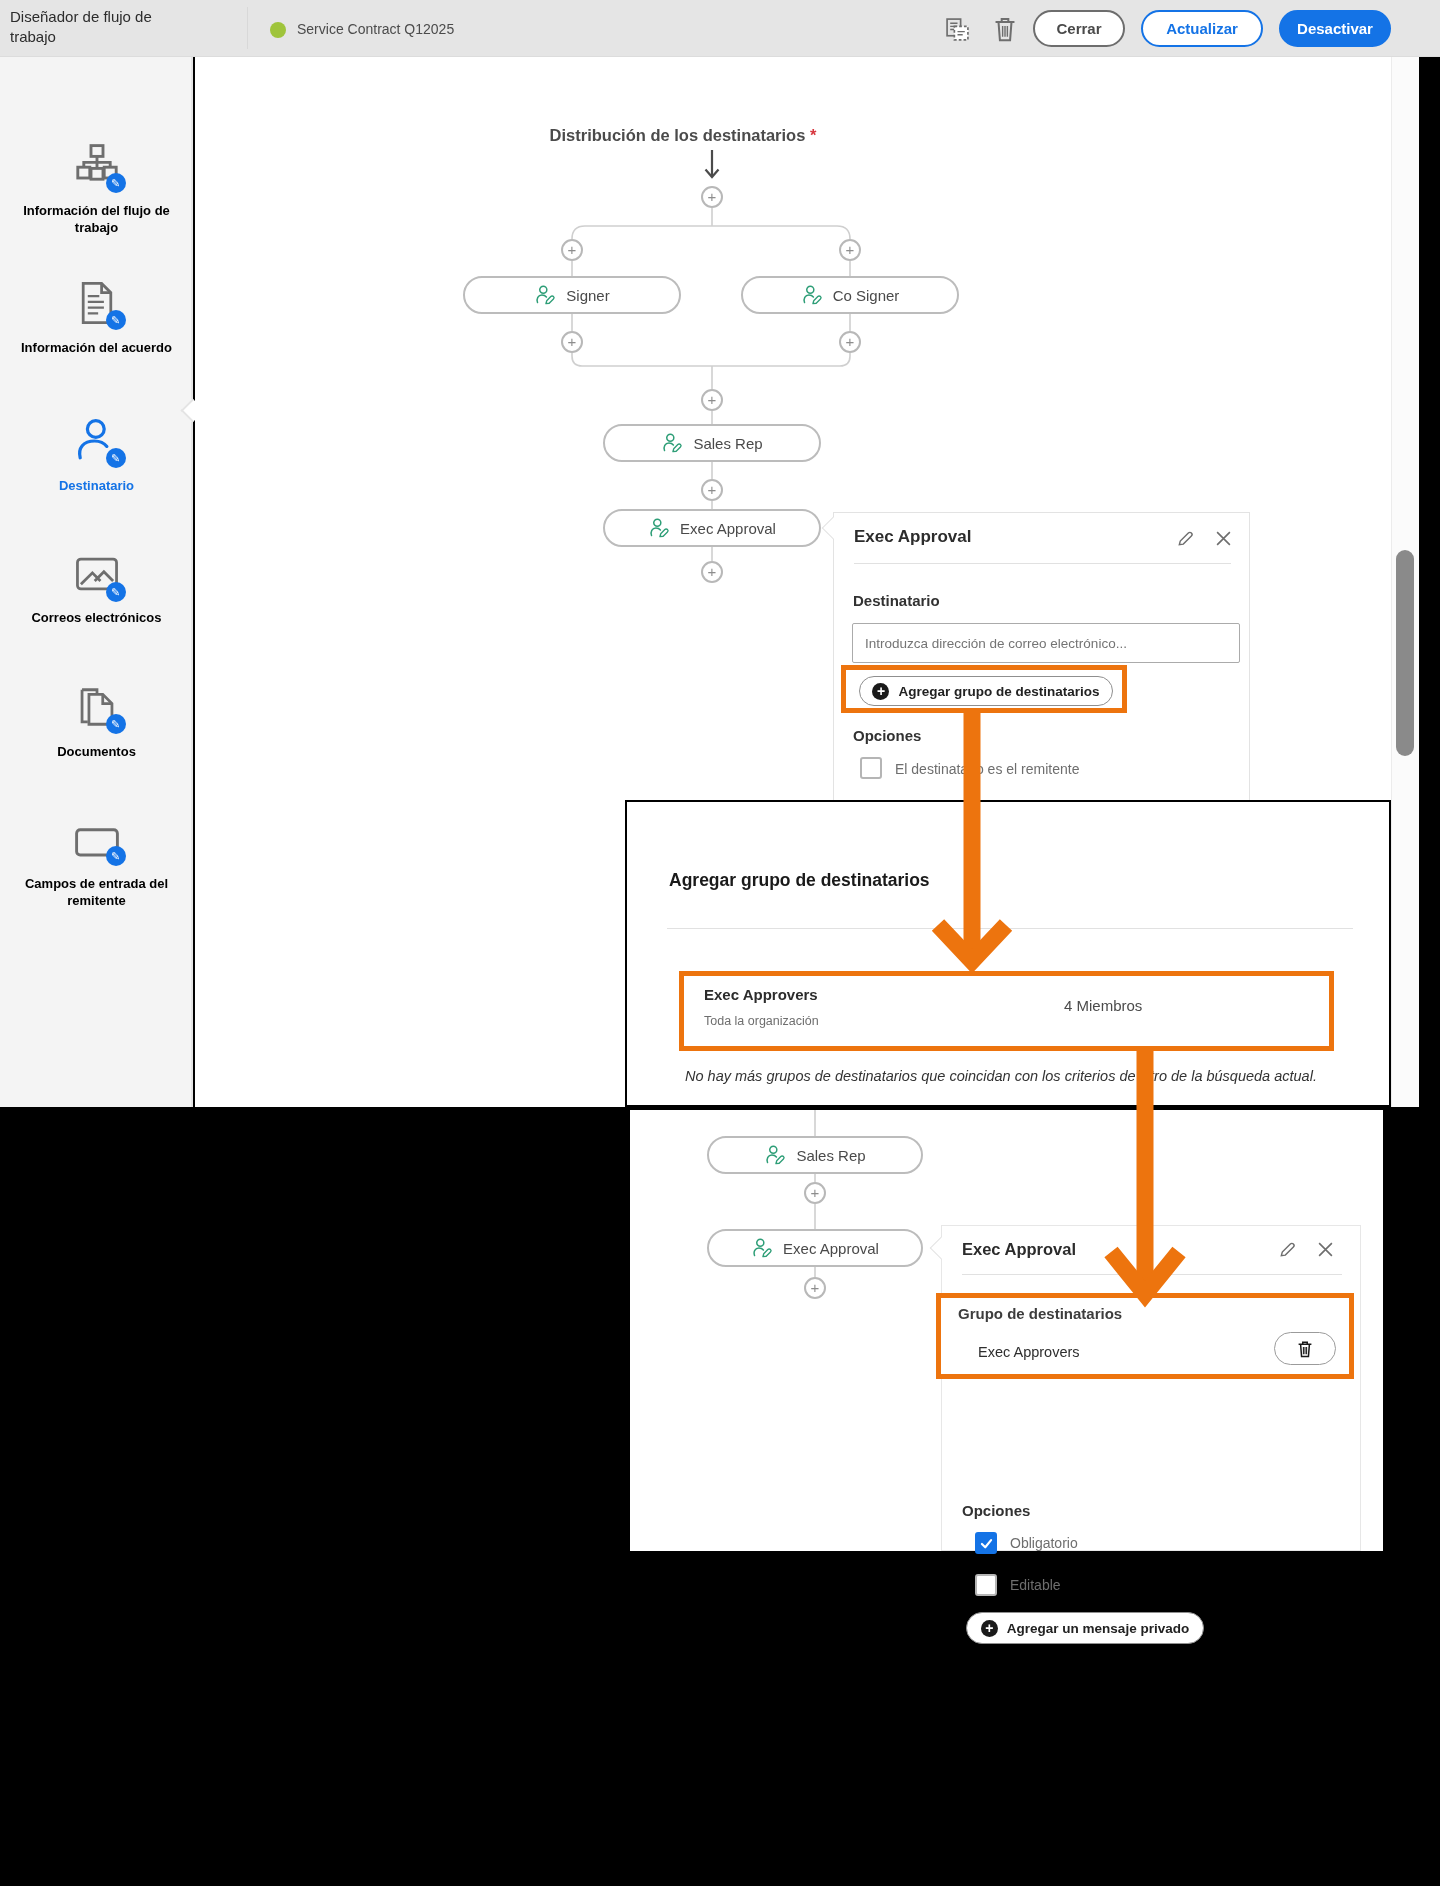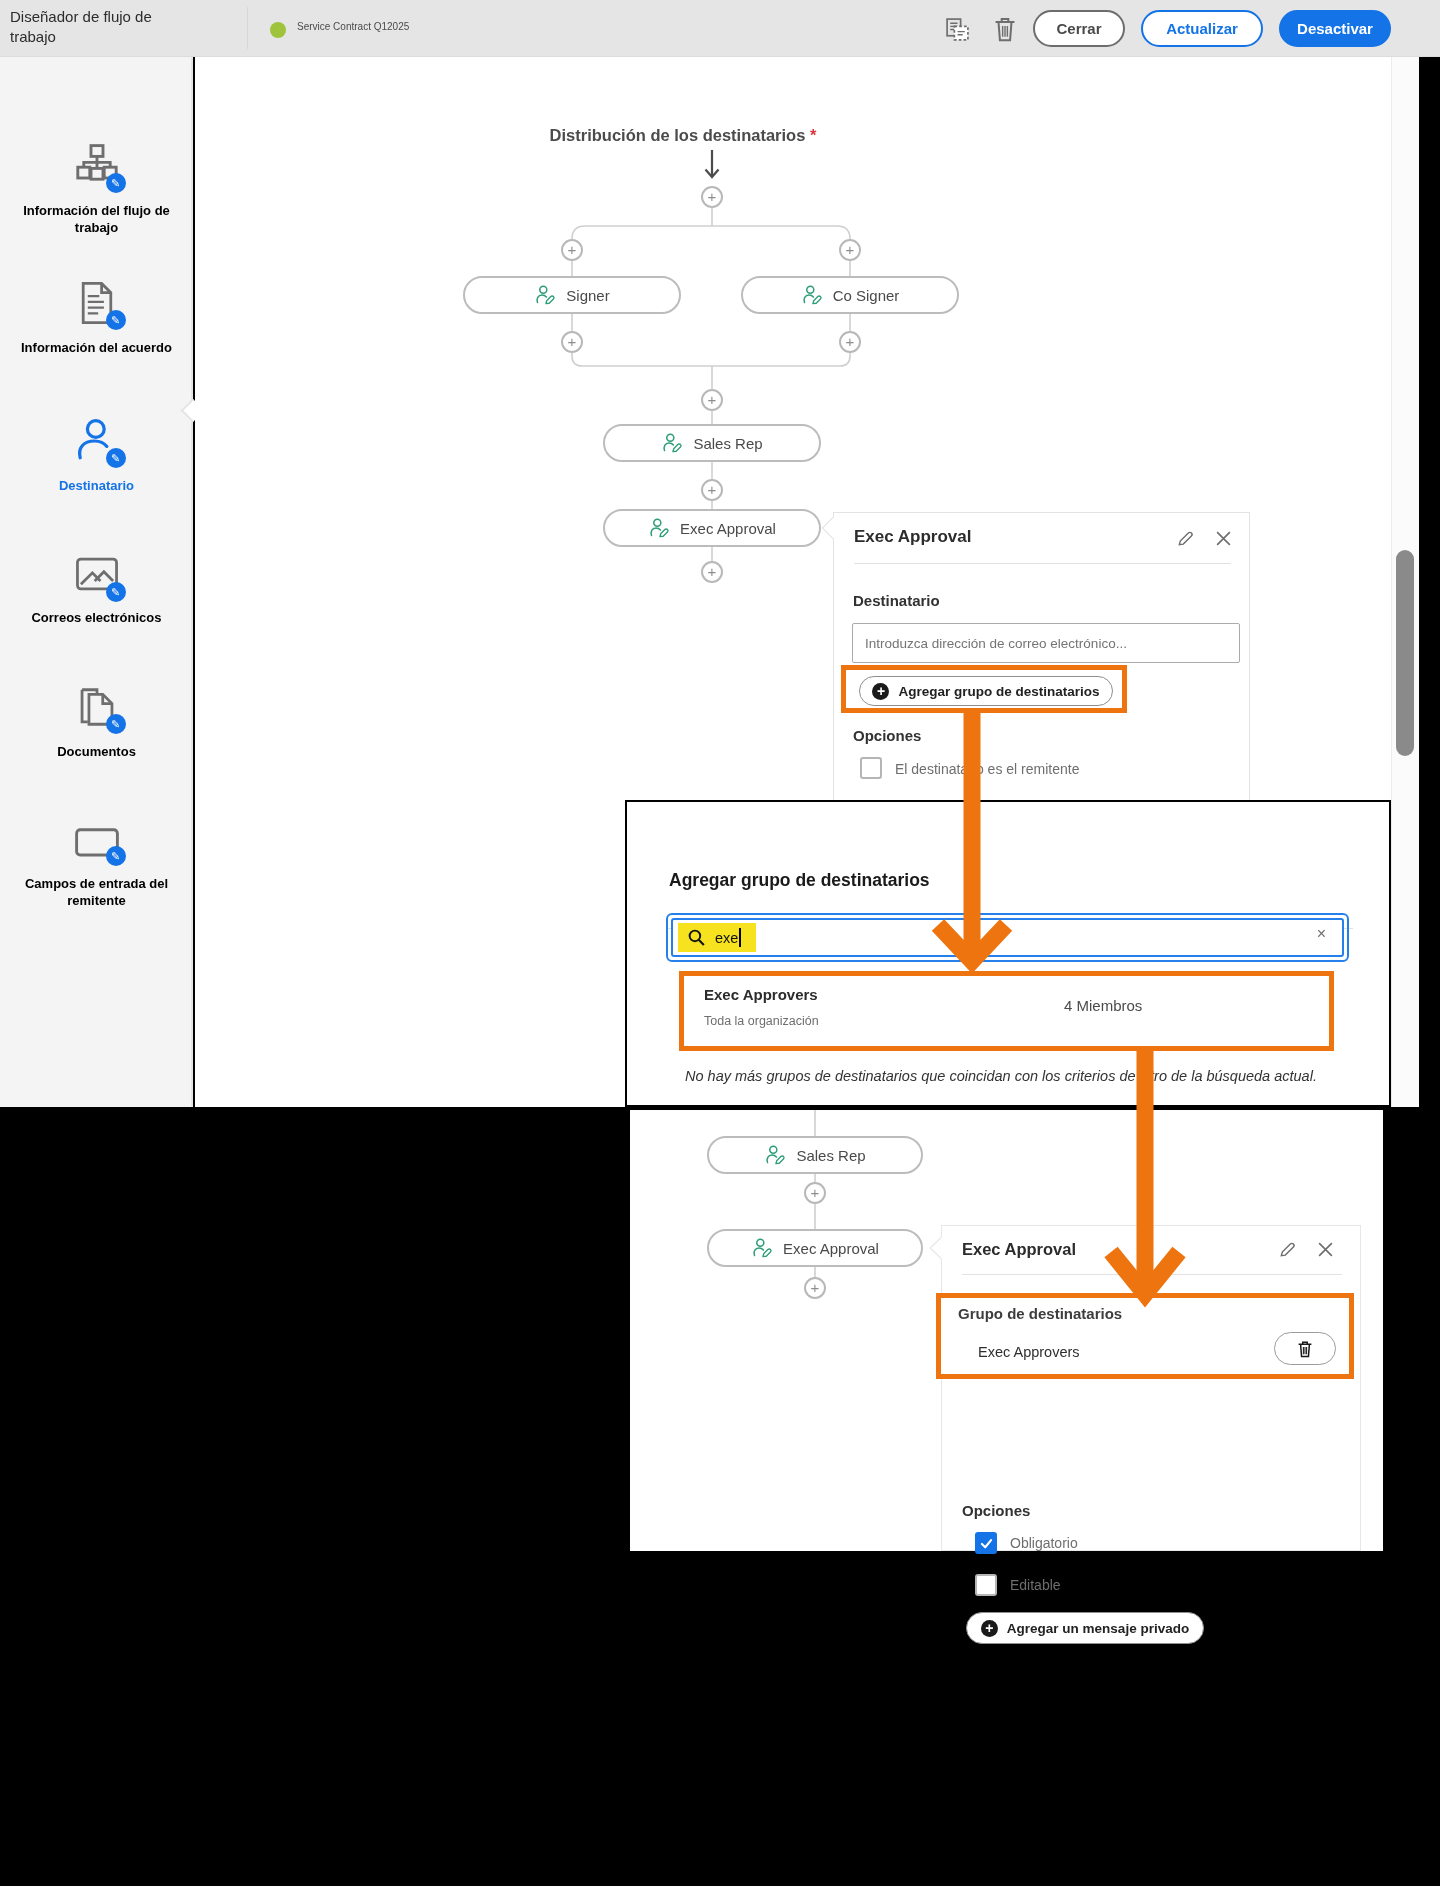--- a/index.html
+++ b/index.html
@@ -5,21 +5,21 @@
   * { margin:0; padding:0; box-sizing:border-box; }
   html,body { background:#000; }
   body { font-family:"Liberation Sans","DejaVu Sans",sans-serif; }
   #app { position:relative; width:1440px; height:1886px; background:#000; overflow:hidden; }
 
   
   .header { position:absolute; left:0; top:0; width:1440px; height:57px; background:#e5e5e5; border-bottom:1px solid #dcdcdc; z-index:5; }
   .app-title { position:absolute; left:10px; top:7px; width:180px; font-size:15px; line-height:1.35; color:#2c2c2c; }
   .hdr-divider { position:absolute; left:247px; top:7px; width:1px; height:42px; background:#d8d8d8; }
   .status-dot { position:absolute; left:270px; top:22px; width:16px; height:16px; border-radius:50%; }
-  .wf-name { position:absolute; left:297px; top:21px; font-size:10px; color:#4b4b4b; }
+  .wf-name { position:absolute; left:297px; top:21px; font-size:14px; color:#4b4b4b; }
   .hdr-icon { position:absolute; top:15px; width:28px; height:28px; display:flex; align-items:center; justify-content:center; cursor:pointer; }
   .pill-btn { position:absolute; top:10px; height:37px; border-radius:19px; display:flex; align-items:center; justify-content:center; font-size:15px; font-weight:bold; background:#fff; cursor:pointer; }
   .btn-close { left:1033px; width:92px; border:2px solid #6d6d6d; color:#4a4a4a; }
   .btn-update { left:1141px; width:122px; border:2px solid #1473E6; color:#1473E6; }
   .btn-deactivate { left:1279px; width:112px; border:2px solid #1473E6; background:#1473E6; color:#fff; }
 
   
   .sidebar { position:absolute; left:0; top:57px; width:193px; height:1050px; background:#f4f4f4; border-right:2px solid #e4e4e4; z-index:2; }
   .side-item { position:absolute; left:0; width:193px; text-align:center; cursor:pointer; }
   .side-icon { position:relative; display:inline-block; width:50px; height:48px; }
@@ -310,32 +310,20 @@
     <div class="field-label" style="left:19px; top:214px;">Opciones</div>
     <div class="checkbox" style="left:26px; top:244px;"></div>
     <div class="cb-label" style="left:61px; top:248px;">El destinatario es el remitente</div>
   </div>
   <div class="panel-notch" style="left:825px; top:520px;"></div>
 
   <div class="dialog1">
     <div class="dlg-title">Agregar grupo de destinatarios</div>
     <div class="hr" style="left:40px; top:126px; width:686px;"></div>
 
-    <div class="search-outer">
-      <div class="search-inner">
-        <span class="search-hl"></span>
-        <svg width="19" height="19" viewBox="0 0 18 18">
-            <circle cx="7.5" cy="7.5" r="5" stroke="#111" stroke-width="1.8" fill="none"></circle>
-            <path d="M11.3 11.3L16 16" stroke="#111" stroke-width="2"></path>
-          </svg>
-        <span class="search-text">exe</span>
-        <span class="caret"></span>
-        <span class="search-clear">×</span>
-      </div>
-    </div>
 
     <div class="result-box">
       <div class="result-name">Exec Approvers</div>
       <div class="result-scope">Toda la organización</div>
       <div class="result-members">4 Miembros</div>
     </div>
 
     <div class="empty-msg">No hay más grupos de destinatarios que coincidan con los criterios de filtro de la búsqueda actual.</div>
   </div>
 

